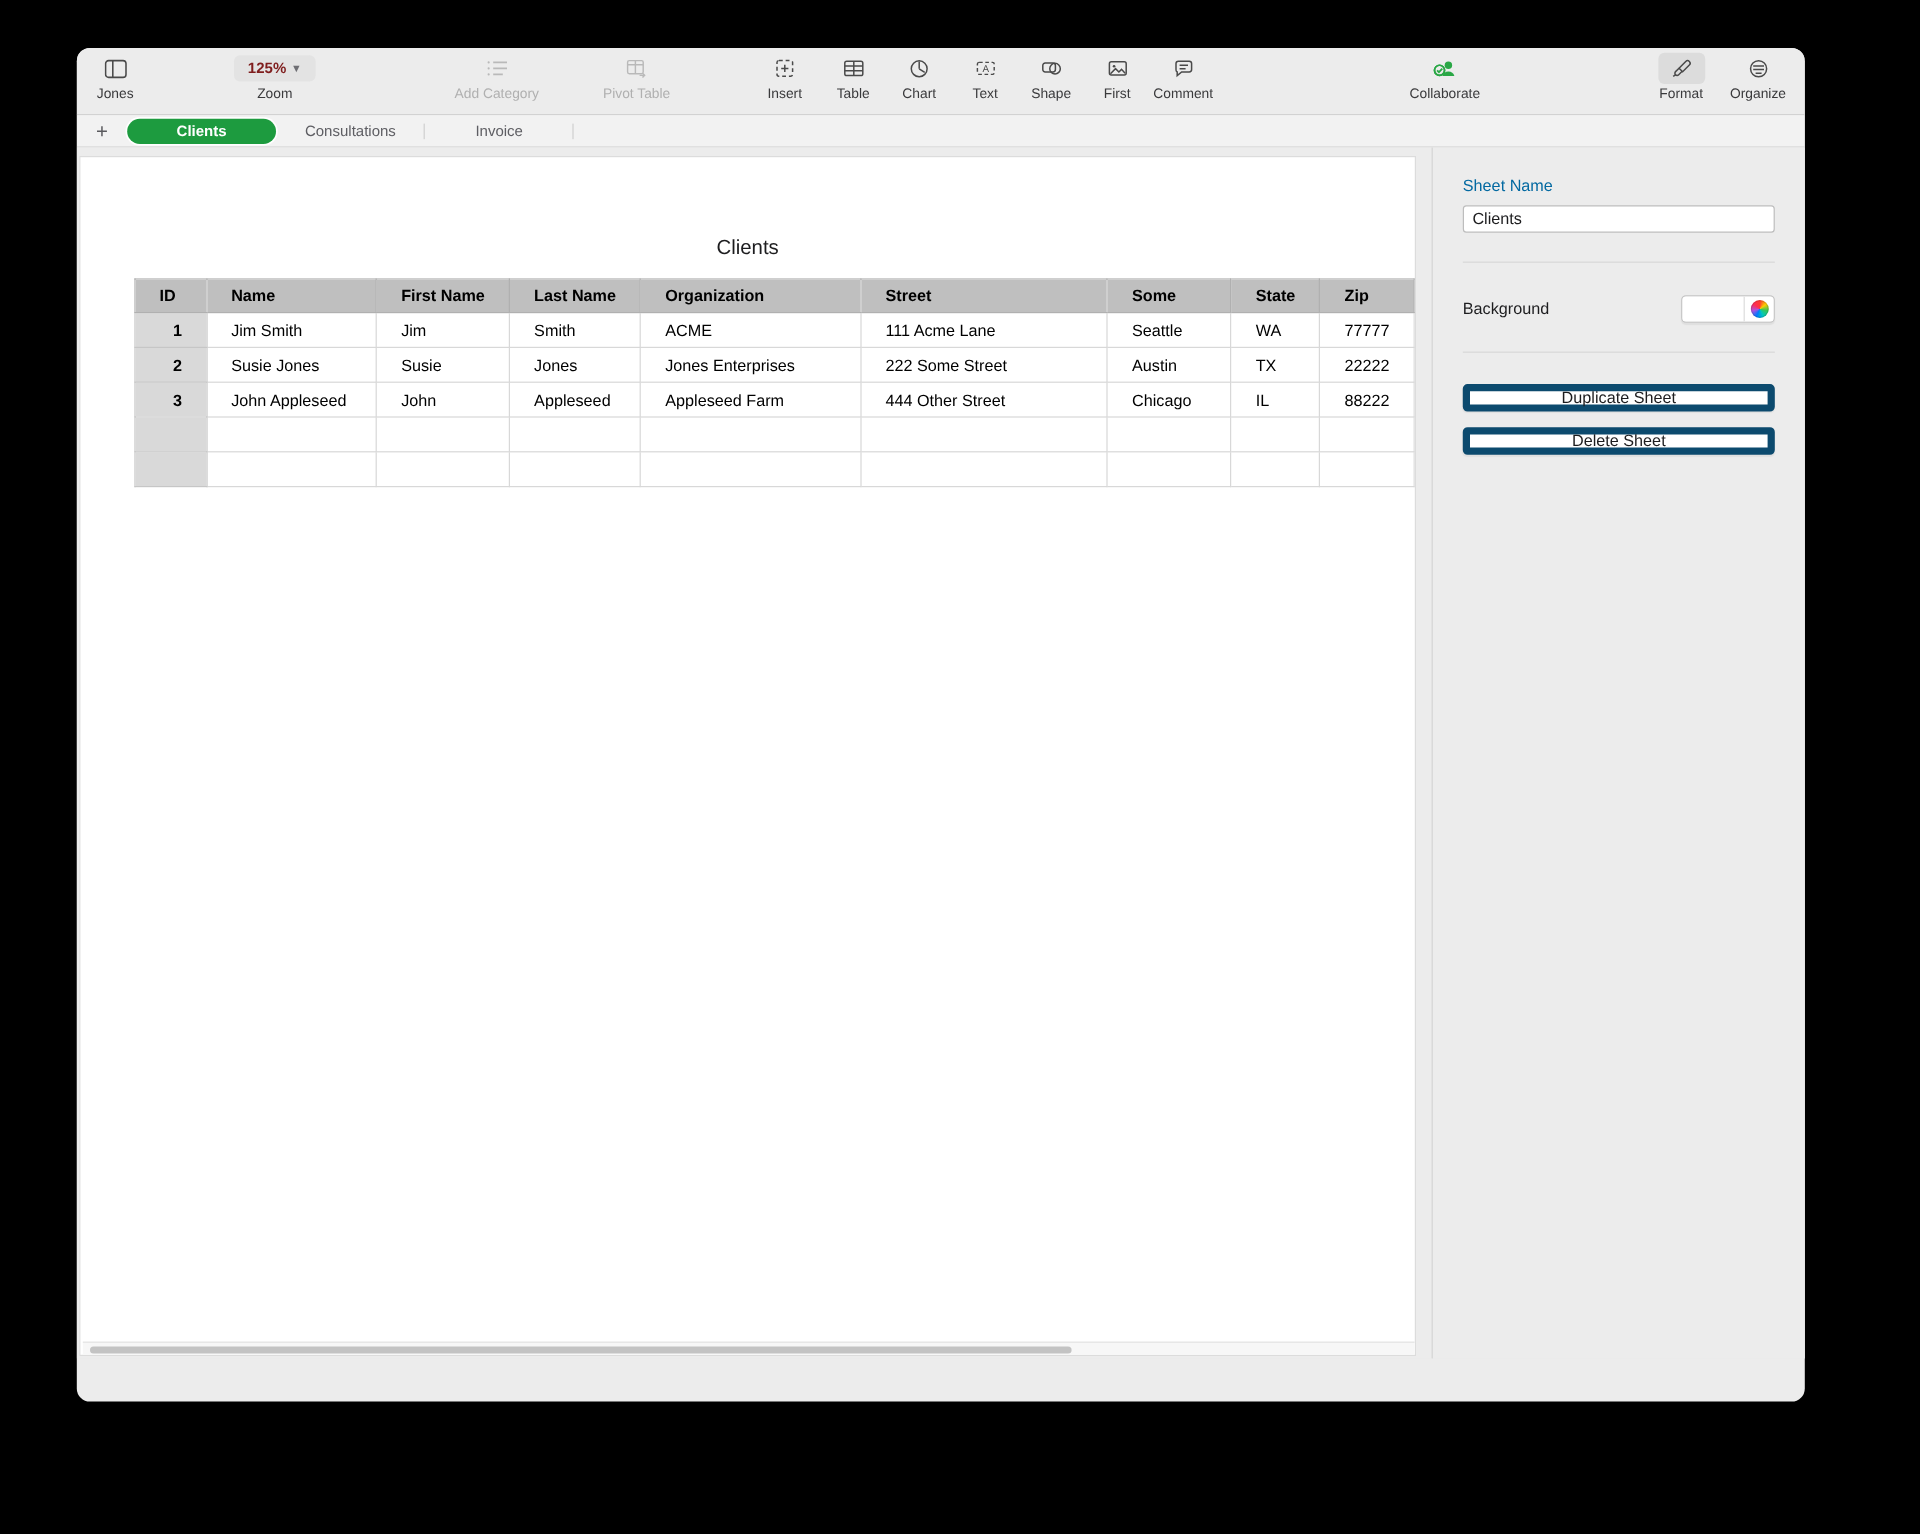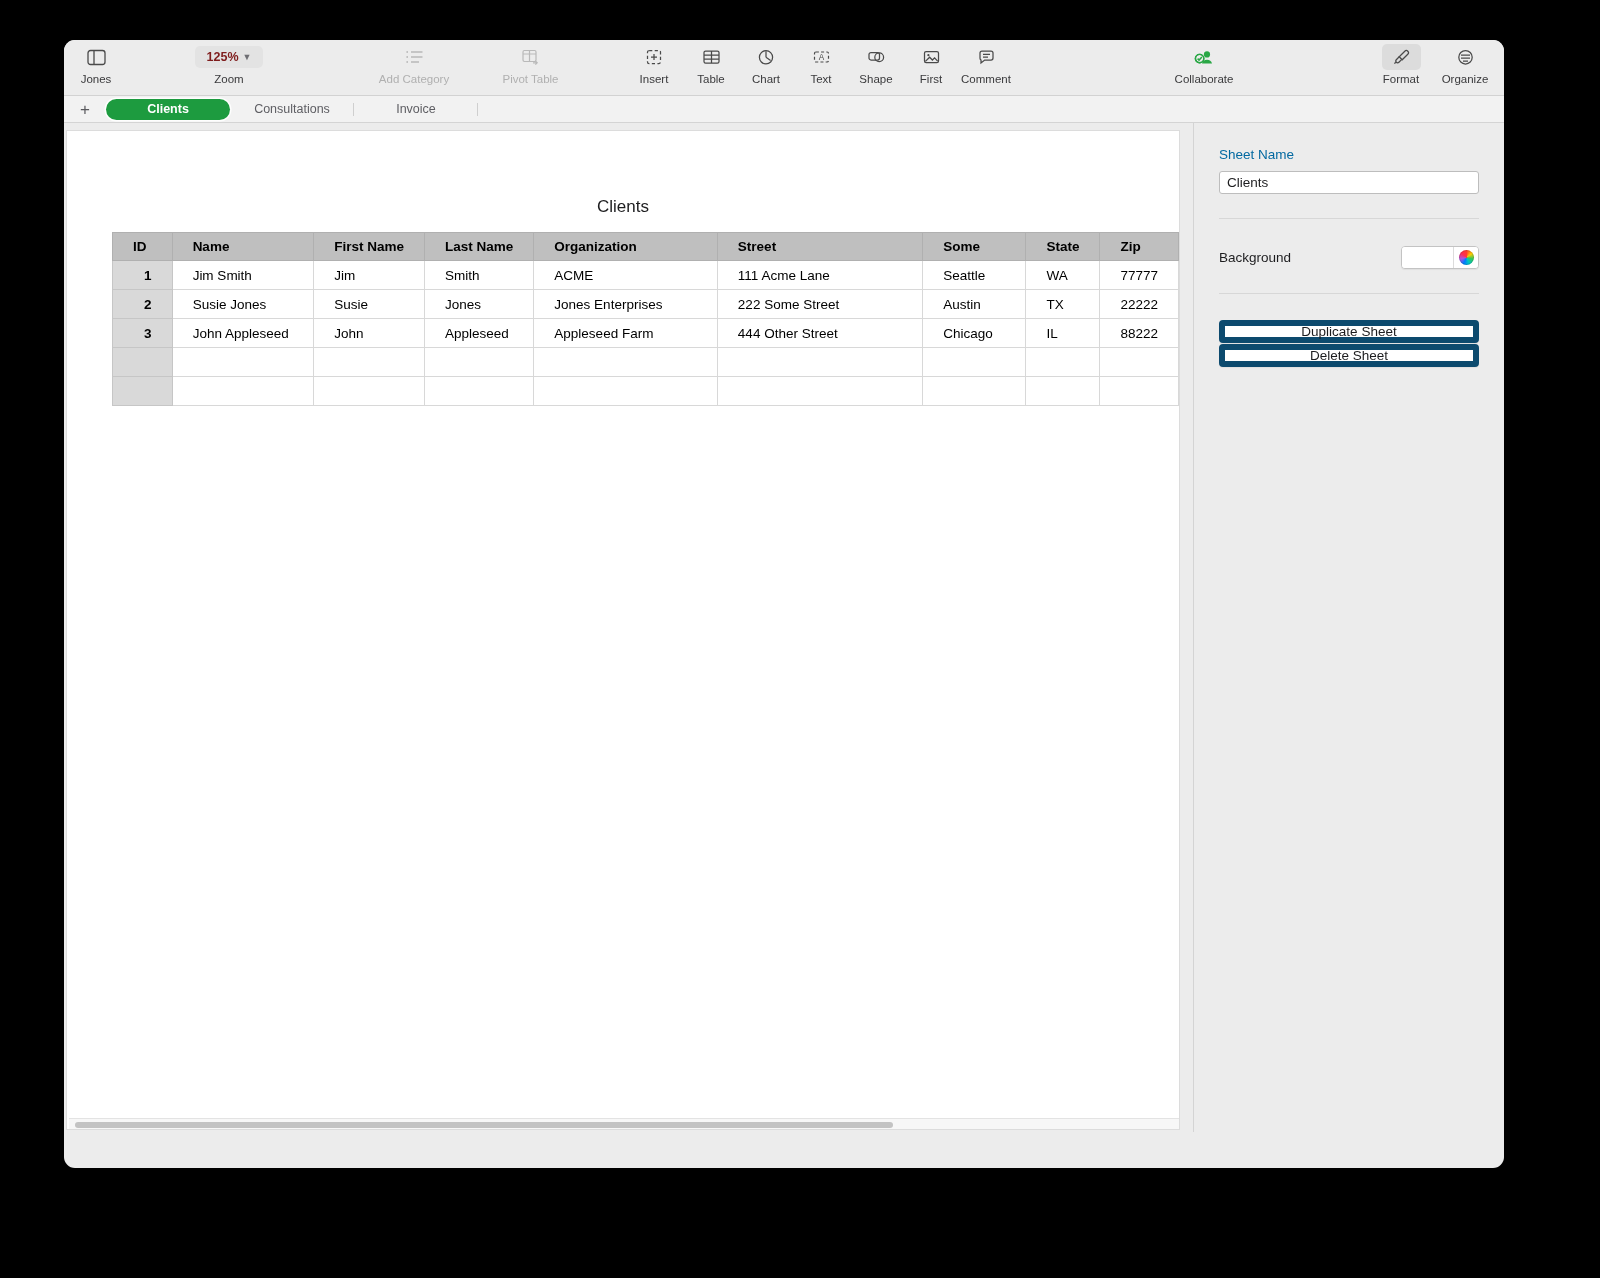--- a/index.html
+++ b/index.html
@@ -306,21 +306,21 @@
     width: 100%; height: 23px;
     background: #ffffff;
     border: 6px solid #0c4a6e;
     border-radius: 4px;
     font-size: 13.5px;
     color: #1d1d1f;
     font-family: "Liberation Sans", sans-serif;
     display: flex; align-items: center; justify-content: center;
     box-shadow: 0 1px 1px rgba(0,0,0,.05);
   }
-  .insp-btn + .insp-btn { margin-top: 1px; }
+  .insp-btn + .insp-btn { margin-top: 13px; }
   .btn-group { margin-top: 26px; }
 
   svg { display: block; }
 </style>
 </head>
 <body>
 
 <div class="window">
 
 

